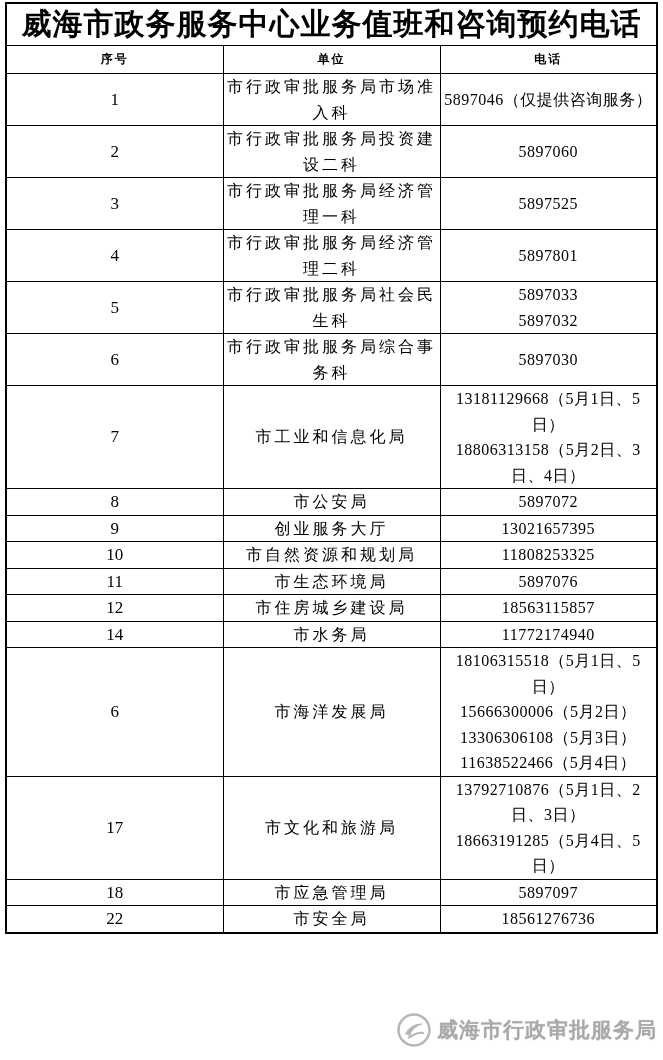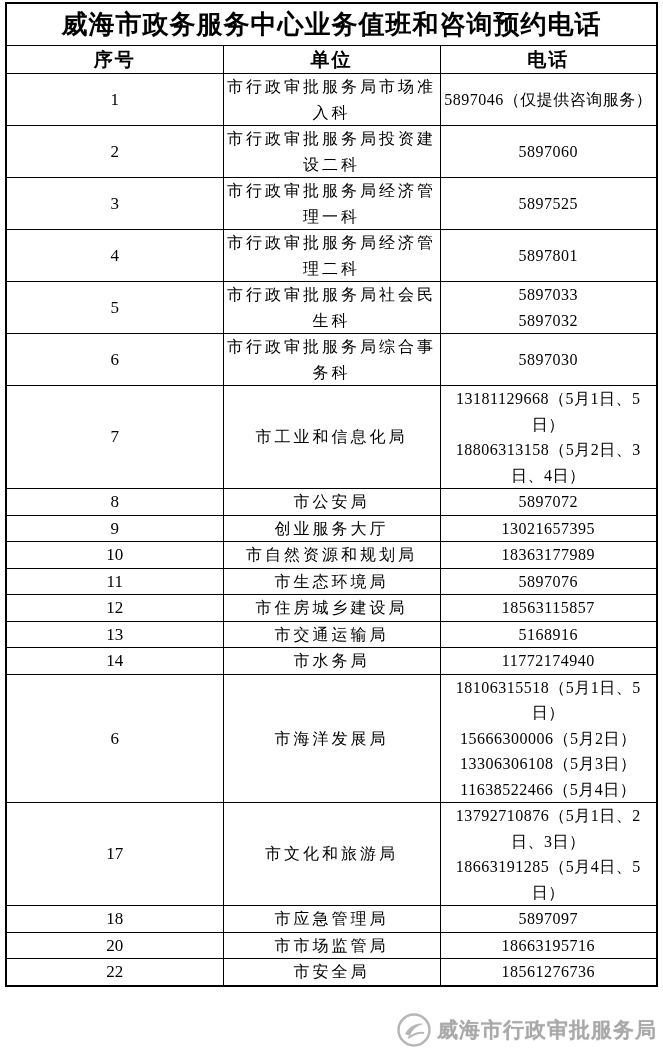--- a/index.html
+++ b/index.html
@@ -21,28 +21,28 @@
   table.phone-table th, table.phone-table td {
     border: 1px solid #000000;
     padding: 0 2px;
     text-align: center;
     vertical-align: middle;
     overflow: hidden;
   }
   table.phone-table { border: 2px solid #000000; }
   tr.title-row th {
     height: 41px;
-    font-size: 26px;
+    font-size: 30px;
     font-weight: 700;
     letter-spacing: 1px;
     font-family: "Liberation Serif", "DejaVu Serif", serif;
   }
   tr.header-row th {
     height: 27px;
-    font-size: 19px;
+    font-size: 12px;
     font-weight: 700;
     letter-spacing: 2px;
   }
   .col-no    { width: 46px; }
   .col-unit  { width: 304px; }
   .col-phone { width: 295px; }
   tbody td { height: 25.5px; font-size: 16px; line-height: 25.5px; }
   td.cell-no    { font-size: 17px; letter-spacing: 0; }
   td.cell-unit  { letter-spacing: 3px; }
   td.cell-phone { letter-spacing: 0.5px; white-space: pre-line; }
@@ -126,36 +126,31 @@
           <td class="cell-phone col-phone">5897072</td>
         </tr>
         <tr>
           <td class="cell-no col-no">9</td>
           <td class="cell-unit col-unit">创业服务大厅</td>
           <td class="cell-phone col-phone">13021657395</td>
         </tr>
         <tr>
           <td class="cell-no col-no">10</td>
           <td class="cell-unit col-unit">市自然资源和规划局</td>
-          <td class="cell-phone col-phone">18363177989</td>
+          <td class="cell-phone col-phone">11808253325</td>
         </tr>
         <tr>
           <td class="cell-no col-no">11</td>
           <td class="cell-unit col-unit">市生态环境局</td>
           <td class="cell-phone col-phone">5897076</td>
         </tr>
         <tr>
           <td class="cell-no col-no">12</td>
           <td class="cell-unit col-unit">市住房城乡建设局</td>
           <td class="cell-phone col-phone">18563115857</td>
-        </tr>
-        <tr>
-          <td class="cell-no col-no">13</td>
-          <td class="cell-unit col-unit">市交通运输局</td>
-          <td class="cell-phone col-phone">5168916</td>
         </tr>
         <tr>
           <td class="cell-no col-no">14</td>
           <td class="cell-unit col-unit">市水务局</td>
           <td class="cell-phone col-phone">11772174940</td>
         </tr>
         <tr>
           <td class="cell-no col-no">6</td>
           <td class="cell-unit col-unit">市海洋发展局</td>
           <td class="cell-phone col-phone">18106315518（5月1日、5日）
@@ -168,25 +163,20 @@
           <td class="cell-unit col-unit">市文化和旅游局</td>
           <td class="cell-phone col-phone">13792710876（5月1日、2日、3日）
 18663191285（5月4日、5日）</td>
         </tr>
         <tr>
           <td class="cell-no col-no">18</td>
           <td class="cell-unit col-unit">市应急管理局</td>
           <td class="cell-phone col-phone">5897097</td>
         </tr>
         <tr>
-          <td class="cell-no col-no">20</td>
-          <td class="cell-unit col-unit">市市场监管局</td>
-          <td class="cell-phone col-phone">18663195716</td>
-        </tr>
-        <tr>
           <td class="cell-no col-no">22</td>
           <td class="cell-unit col-unit">市安全局</td>
           <td class="cell-phone col-phone">18561276736</td>
         </tr>
       </tbody>
   </table>
 
   <div class="watermark">
     <svg class="wm-logo" viewBox="0 0 36 36" xmlns="http://www.w3.org/2000/svg">
       <circle cx="18" cy="18" r="15.5" fill="none" stroke="#aaaaaa" stroke-width="2.5"></circle>

